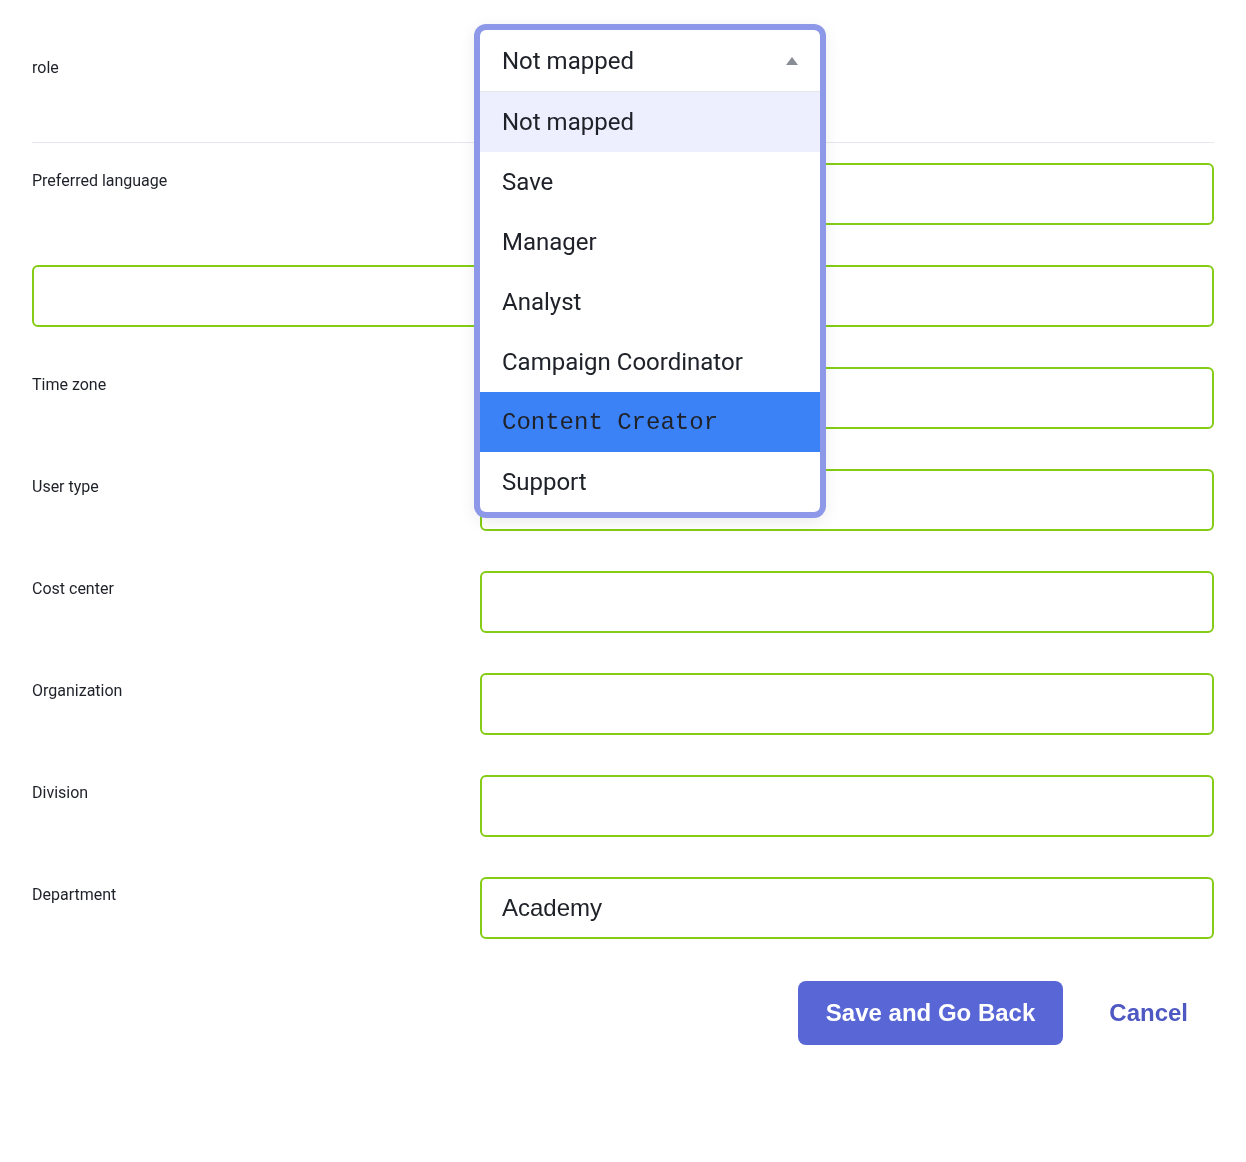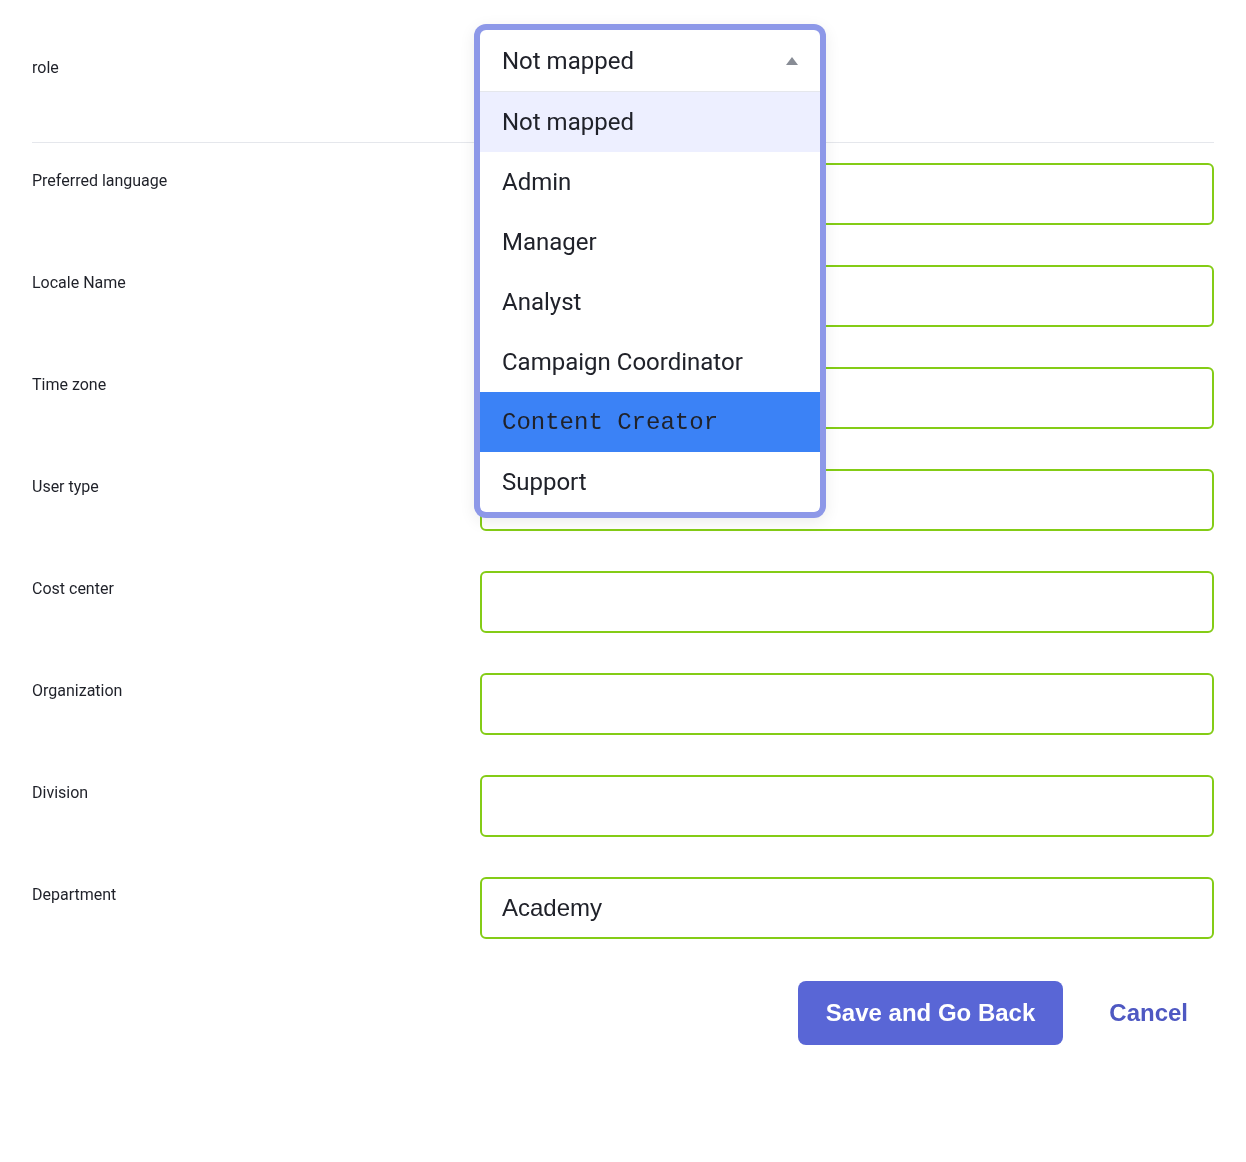--- a/index.html
+++ b/index.html
@@ -145,21 +145,20 @@
   <hr class="divider">
 
   <div class="form-row">
     <div class="form-label">Preferred language</div>
     <div class="form-control-wrap">
       <input class="text-input" type="text" value="" style="">
     </div>
   </div>
 
   <div class="form-row">
-    <div class="form-label">Locale Name</div>
     <div class="form-control-wrap">
       <input class="text-input" type="text" value="" style="">
     </div>
   </div>
 
   <div class="form-row">
     <div class="form-label">Time zone</div>
     <div class="form-control-wrap">
       <input class="text-input" type="text" value="" style="">
     </div>
@@ -206,21 +205,21 @@
   </div>
 
   <div class="dropdown-overlay">
     <div class="dropdown-inner">
       <div class="dropdown-selected">
         <span>Not mapped</span>
         <span class="arrow-up"></span>
       </div>
       <div id="role-options">
           <div class="dropdown-option selected">Not mapped</div>
-          <div class="dropdown-option">Admin</div>
+          <div class="dropdown-option">Save</div>
           <div class="dropdown-option">Manager</div>
           <div class="dropdown-option">Analyst</div>
           <div class="dropdown-option">Campaign Coordinator</div>
           <div class="dropdown-option hover">Content Creator</div>
           <div class="dropdown-option">Support</div>
         </div>
     </div>
   </div>
 
 </div>

